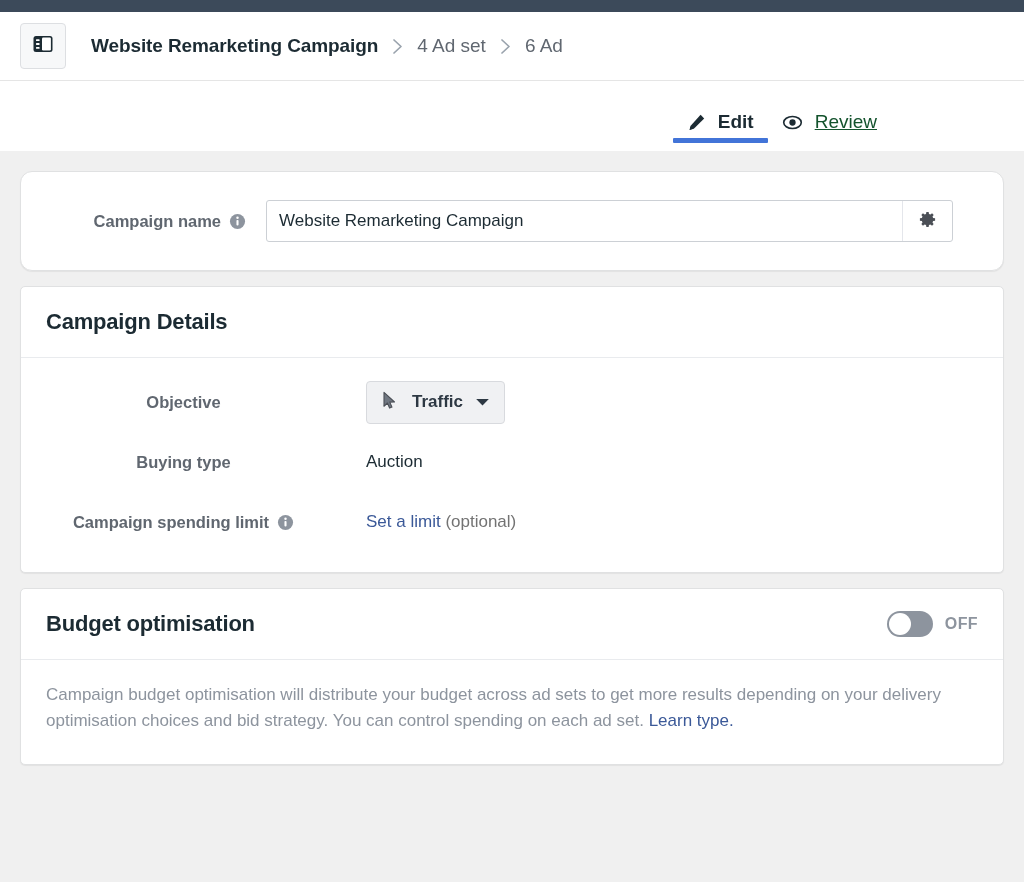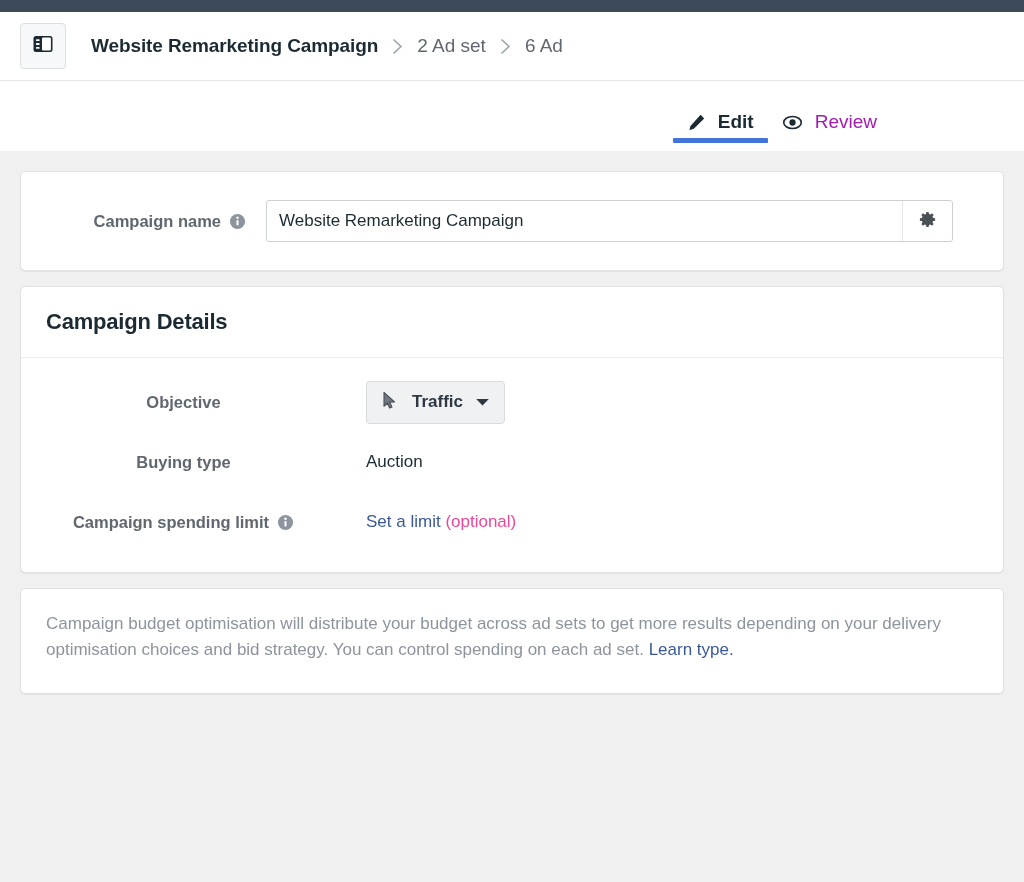--- a/index.html
+++ b/index.html
@@ -72,21 +72,21 @@
     cursor: pointer;
     margin-top: 12px;
   }
   .tab .tab-label {
     font-size: 19px;
     font-weight: bold;
     margin-left: 12px;
     text-align: right;
   }
   .tab.active .tab-label { color: #1c2b33; }
-  .tab.inactive .tab-label { color: #a21caf; font-weight: normal; }
+  .tab.inactive .tab-label { color: #14532d; font-weight: normal; text-decoration: underline; }
   .tab.active::after {
     content: "";
     position: absolute;
     left: 0; right: 0;
     bottom: 8px;
     height: 5px;
     background: #4274d8;
     border-radius: 1px;
   }
   .tab svg { display: block; }
@@ -99,21 +99,21 @@
   }
   .card {
     background: #ffffff;
     border: 1px solid #e0e1e2;
     border-radius: 5px;
     box-shadow: 0 1px 1px rgba(0,0,0,.06);
     margin-bottom: 15px;
   }
 
   
-  .card-name { padding: 28px 0; display: flex; align-items: center; }
+  .card-name { padding: 28px 0; display: flex; align-items: center; border-radius: 12px; }
   .field-label {
     font-size: 16.5px;
     font-weight: bold;
     color: #606770;
     display: flex;
     align-items: center;
     justify-content: flex-end;
   }
   .lbl-campaign-name { width: 225px; padding-right: 0; }
   .info-icon { margin-left: 8px; display: flex; align-items: center; }
@@ -188,21 +188,21 @@
     font-weight: bold;
     color: #2d3843;
     margin: 0 12px 0 14px;
   }
   .link {
     color: #3b5998;
     font-size: 17px;
     text-decoration: none;
     cursor: pointer;
   }
-  .muted { color: #ec4899; font-size: 17px; }
+  .muted { color: #737373; font-size: 17px; }
 
   
   .budget-header {
     padding: 22px 25px;
     border-bottom: 1px solid #e9ebee;
     display: flex;
     align-items: center;
     justify-content: space-between;
   }
   .toggle-wrap { display: flex; align-items: center; }
@@ -253,21 +253,21 @@
       </svg>
     </span>
   </div>
   <div class="breadcrumb">
     <span class="bc-title">Website Remarketing Campaign</span>
     <span class="bc-sep">
       <svg width="13" height="17" viewBox="0 0 13 17">
           <path d="M3 2 L10 8.5 L3 15" fill="none" stroke="#9aa3ad" stroke-width="1.7" stroke-linecap="round" stroke-linejoin="round"></path>
         </svg>
     </span>
-    <span class="bc-item">2 Ad set</span>
+    <span class="bc-item">4 Ad set</span>
     <span class="bc-sep">
       <svg width="13" height="17" viewBox="0 0 13 17">
           <path d="M3 2 L10 8.5 L3 15" fill="none" stroke="#9aa3ad" stroke-width="1.7" stroke-linecap="round" stroke-linejoin="round"></path>
         </svg>
     </span>
     <span class="bc-item">6 Ad</span>
   </div>
 </div>
 
 <div class="tabs-bar">
@@ -363,20 +363,29 @@
         <div class="detail-value">
           <a class="link">Set a limit</a>
           <span class="muted">(optional)</span>
         </div>
       </div>
 
     </div>
   </div>
 
   <div class="card">
+    <div class="budget-header">
+      <span class="card-title">Budget optimisation</span>
+      <div class="toggle-wrap">
+        <div class="toggle">
+          <div class="knob"></div>
+        </div>
+        <span class="toggle-state">OFF</span>
+      </div>
+    </div>
     <div class="budget-body">
       <p class="budget-desc">
         <span>Campaign budget optimisation will distribute your budget across ad sets to get more results depending on your delivery optimisation choices and bid strategy. You can control spending on each ad set. </span><a class="link">Learn type.</a>
       </p>
     </div>
   </div>
 
 </div>
 
 </body></html>

